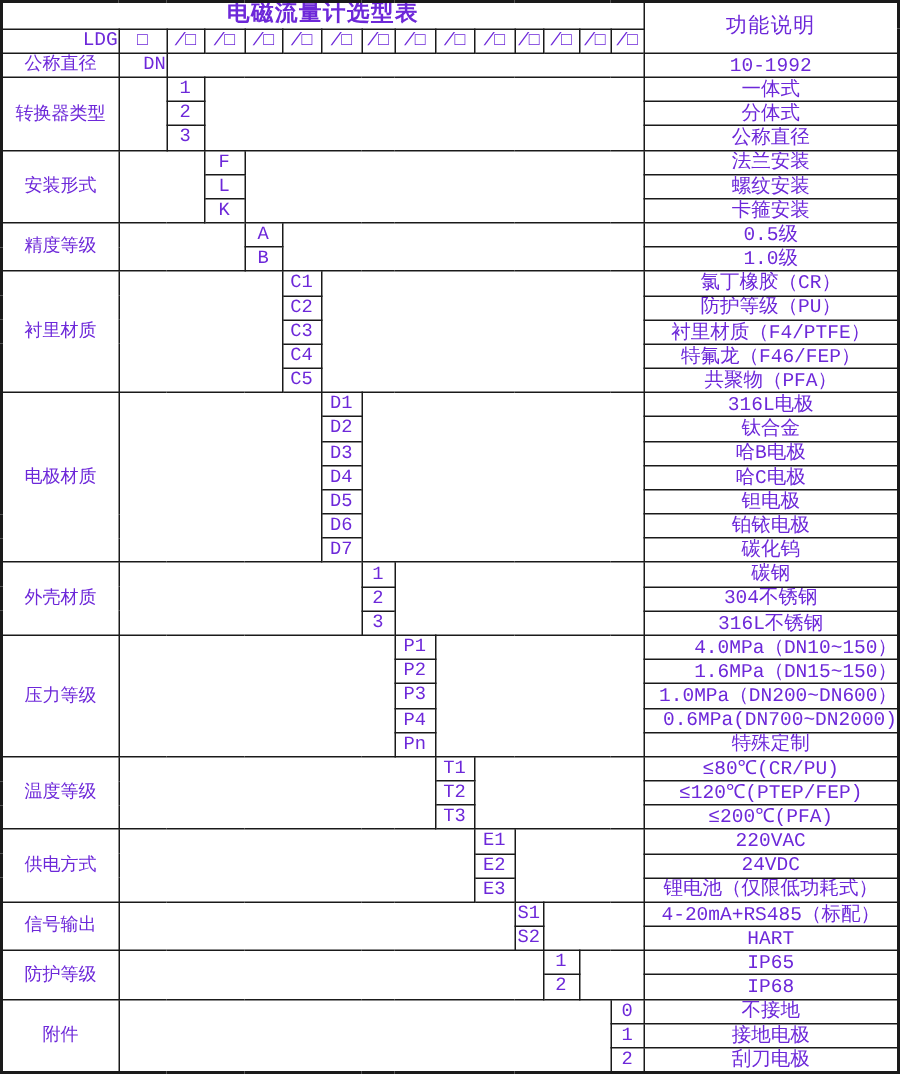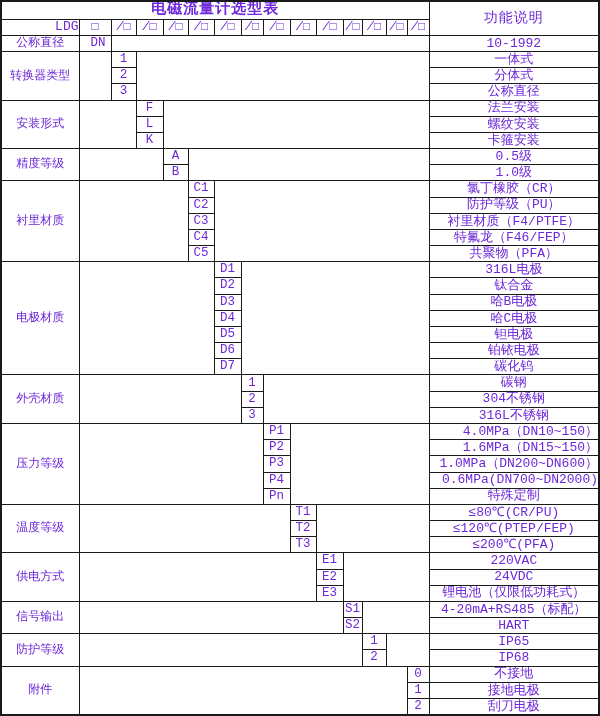--- a/index.html
+++ b/index.html
@@ -51,21 +51,21 @@
     font-size: 12px;
     font-style: italic;
   }
   td.label {
     font-size: 12px;
   }
   td.code {
     font-size: 12.5px;
   }
   td.code-dn {
-    text-align: center;
+    text-align: right;
     padding-left: 6px;
   }
   td.desc {
     font-size: 13px;
   }
   td.desc.left {
     text-align: right;
     padding-left: 3px;
   }
   td.spacer { }

